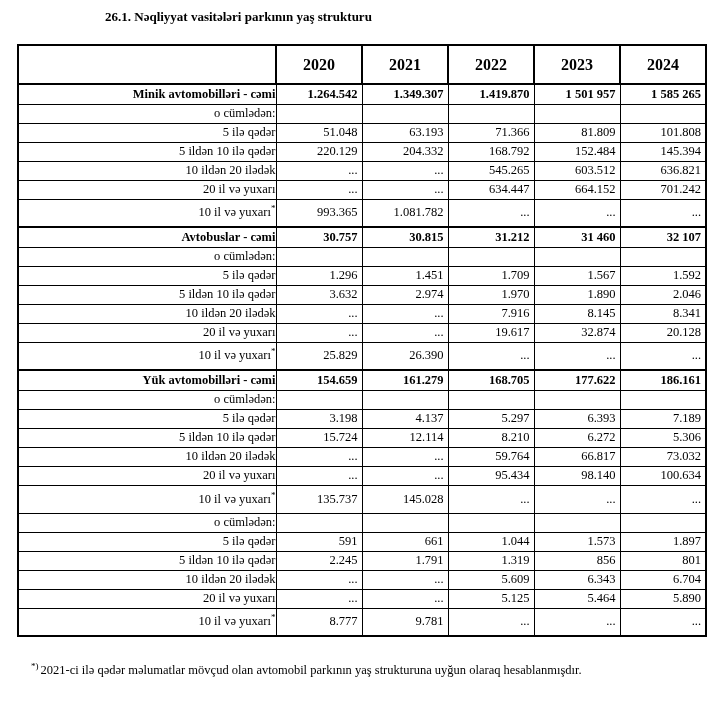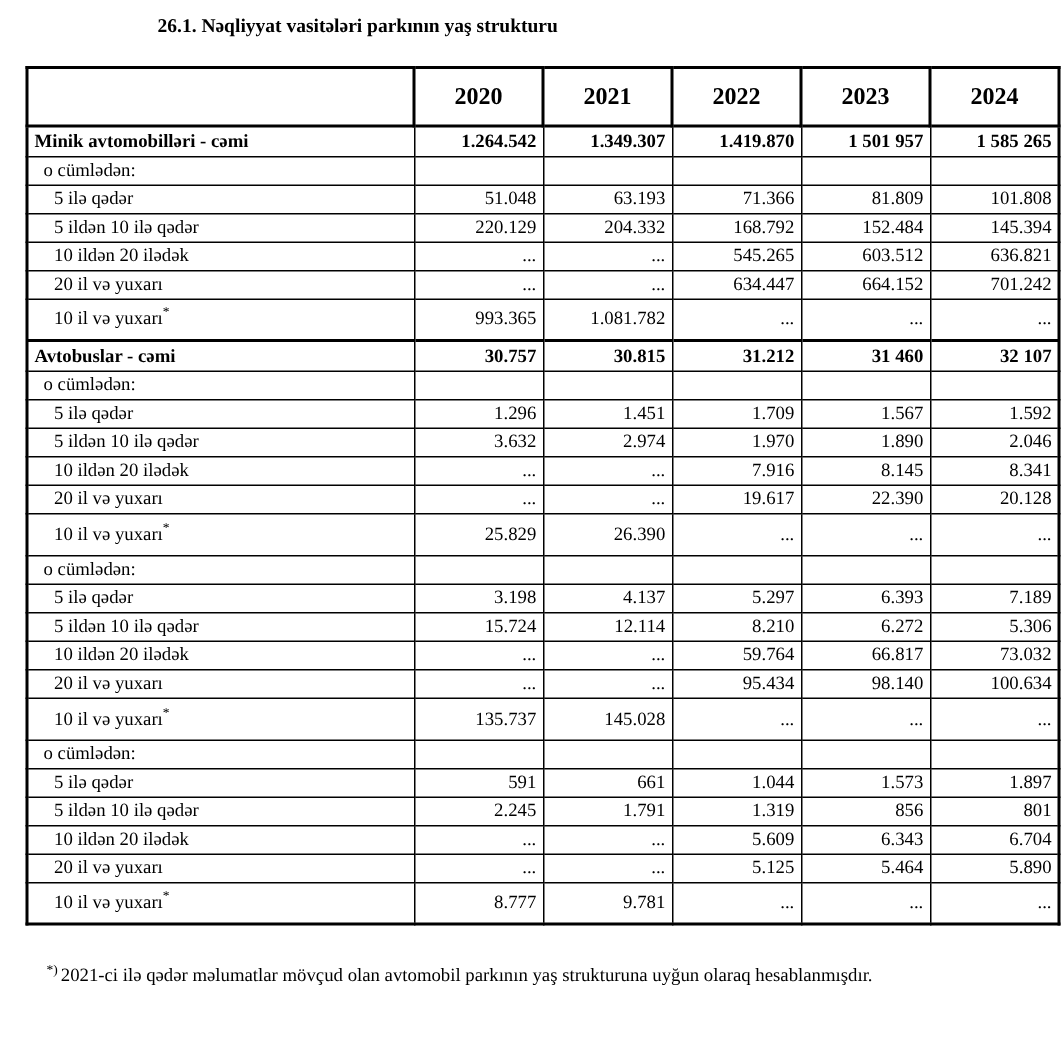--- a/index.html
+++ b/index.html
@@ -34,21 +34,21 @@
     border: 2px solid #000;
     font-weight: bold;
     font-size: 16px;
     height: 37px;
     text-align: center;
   }
   .age-table tbody tr { height: 19px; }
   .age-table tbody tr.total-row { height: 20px; }
   .age-table tbody tr.total-row td { border-top: 2px solid #000; font-weight: bold; }
   .age-table tbody tr.sup-row { height: 28px; }
-  td.label-cell { text-align: left; padding-left: 4px; }
+  td.label-cell { text-align: right; padding-left: 4px; }
   td.label-cell.l1 { padding-left: 10px; }
   td.label-cell.l2 { padding-left: 17px; }
   td.num { text-align: right; padding-right: 4px; }
   td sup { font-size: 9px; line-height: 0; }
   .footnote {
     margin: 24px 0 0 31px;
     font-size: 12.5px;
   }
   .footnote sup { font-size: 9px; margin-right: 2px; }
 </style>
@@ -171,30 +171,38 @@
         <td class="num">...</td>
         <td class="num">7.916</td>
         <td class="num">8.145</td>
         <td class="num">8.341</td>
       </tr>
       <tr>
         <td class="label-cell l2"><span>20 il və yuxarı</span></td>
         <td class="num">...</td>
         <td class="num">...</td>
         <td class="num">19.617</td>
-        <td class="num">22.390</td>
+        <td class="num">32.874</td>
         <td class="num">20.128</td>
       </tr>
       <tr class="sup-row">
         <td class="label-cell l2"><span>10 il və yuxarı</span><sup>*</sup></td>
         <td class="num">25.829</td>
         <td class="num">26.390</td>
         <td class="num">...</td>
         <td class="num">...</td>
         <td class="num">...</td>
+      </tr>
+      <tr class="total-row">
+        <td class="label-cell">Yük avtomobilləri - cəmi</td>
+        <td class="num">154.659</td>
+        <td class="num">161.279</td>
+        <td class="num">168.705</td>
+        <td class="num">177.622</td>
+        <td class="num">186.161</td>
       </tr>
       <tr>
         <td class="label-cell l1">o cümlədən:</td>
         <td class="num"></td>
         <td class="num"></td>
         <td class="num"></td>
         <td class="num"></td>
         <td class="num"></td>
       </tr>
       <tr>

